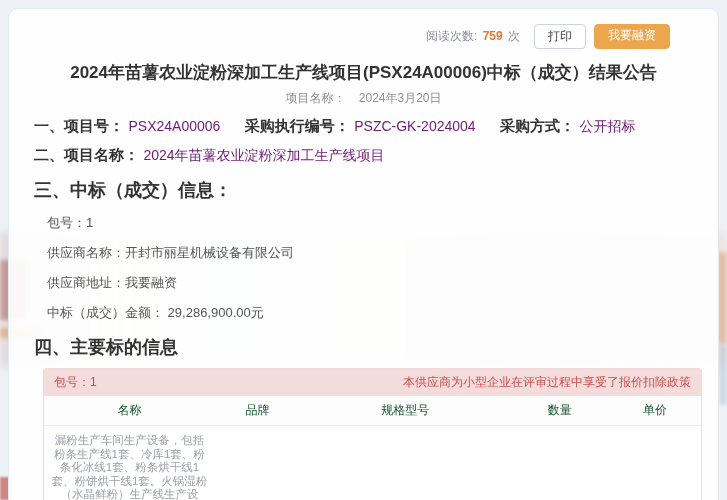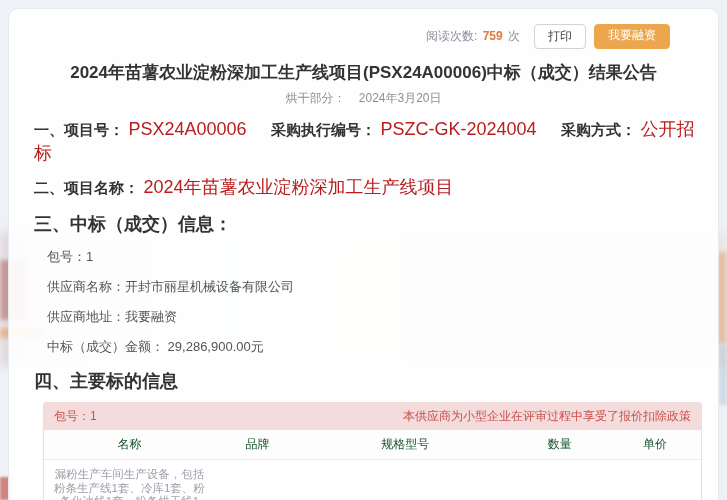--- a/index.html
+++ b/index.html
@@ -59,21 +59,21 @@
   .title {
     margin-top: 7px; text-align: center;
     font-size: 17px; font-weight: 700; color: #333;
   }
   .pub-date { margin-top: 6px; text-align: center; font-size: 12px; color: #8a8f99; }
   .pub-date .val { margin-left: 10px; }
 
   
   .sec-line { margin: 10px 0 0 25px; color: #333; }
   .sec-label { font-size: 15px; font-weight: 700; color: #333; }
-  .sec-value { font-size: 18px; color: #b91c1c; }
+  .sec-value { font-size: 14px; color: #701a75; }
   .pair { margin-right: 20px; }
   .sec-heading { margin: 13px 0 0 25px; font-size: 18px; font-weight: 700; color: #333; }
 
   .detail { margin: 12px 0 0 38px; font-size: 13px; color: #555; }
 
   
   .pkg-block { margin: 9px 16px 0 34px; border: 1px solid #f0dada; border-radius: 3px; background: #fff; }
   .pkg-banner {
     display: flex; align-items: center; justify-content: space-between;
     background: #f4dcdc; color: #c9504c; font-size: 12px;
@@ -110,21 +110,21 @@
       <span class="num">759</span>
       <span>次</span>
     </span>
     <button class="btn btn-plain">打印</button>
     <button class="btn btn-orange">我要融资</button>
   </div>
 
   <div class="title">2024年苗薯农业淀粉深加工生产线项目(PSX24A00006)中标（成交）结果公告</div>
 
   <div class="pub-date">
-    <span>烘干部分：</span>
+    <span>项目名称：</span>
     <span class="val">2024年3月20日</span>
   </div>
 
   <div class="sec-line">
     <span class="pair">
       <span class="sec-label">一、项目号：</span>
       <span class="sec-value">PSX24A00006</span>
     </span>
     <span class="pair">
       <span class="sec-label">采购执行编号：</span>

